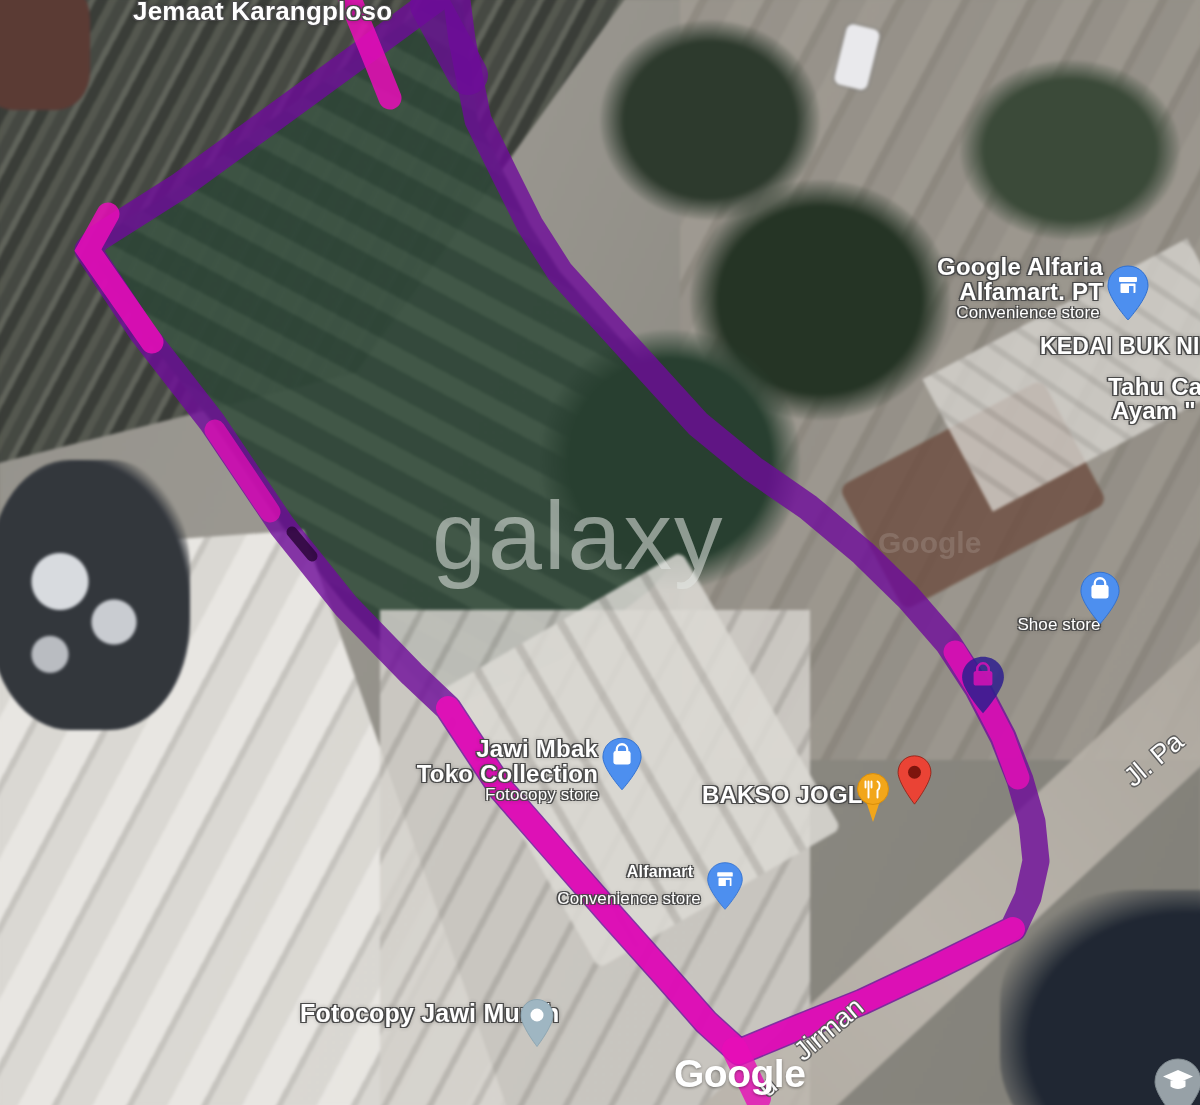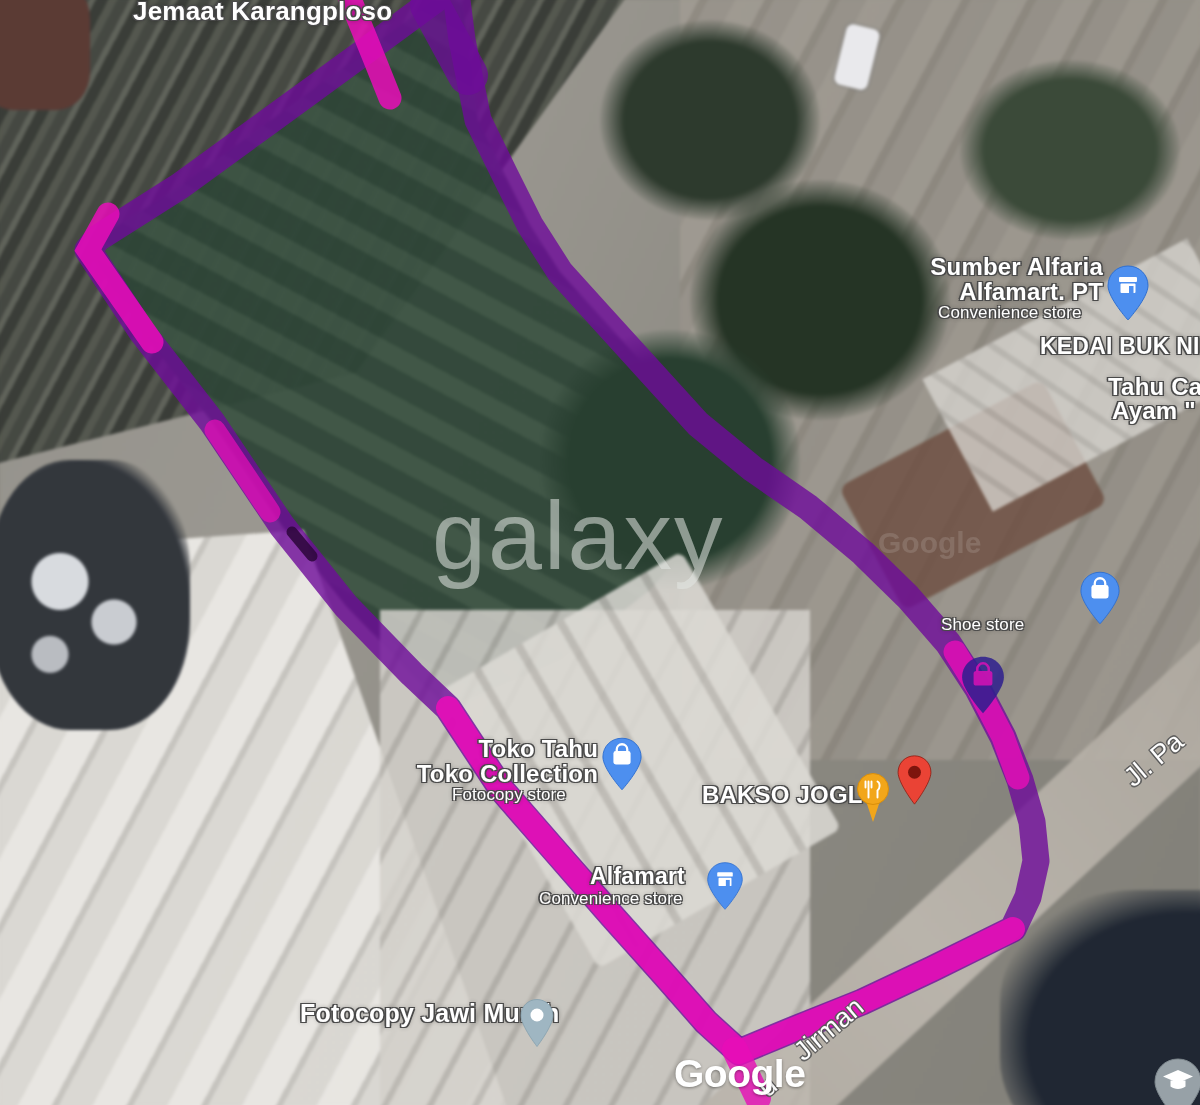--- a/index.html
+++ b/index.html
@@ -45,21 +45,21 @@
                radial-gradient(ellipse at 45% 55%,#33373d 0 70%,rgba(51,55,61,0) 78%);}
   .road{left:610px;top:854px;width:760px;height:92px;transform:rotate(-43deg);opacity:.85;border-radius:8px;
     background:linear-gradient(90deg,#b6b0a6,#c2bcb2 40%,#b0aaa0);}
 
   .boundary{position:absolute;inset:0;}
 
   .lbl{position:absolute;color:#fff;font-weight:700;font-size:24px;line-height:1.05;letter-spacing:.2px;
     text-shadow:-1.4px -1.4px 0 #4a4a4a,1.4px -1.4px 0 #4a4a4a,-1.4px 1.4px 0 #4a4a4a,1.4px 1.4px 0 #4a4a4a,0 0 5px rgba(0,0,0,.45);}
   .sub{font-weight:400;font-size:17px;letter-spacing:.1px;}
   .ra{text-align:right;}
-  .ctr{text-align:left;}
+  .ctr{text-align:center;}
   .nw{white-space:nowrap;}
   .street{position:absolute;color:#fff;font-weight:400;font-size:27px;white-space:nowrap;transform-origin:0 50%;
     text-shadow:-1.2px -1.2px 0 rgba(90,90,90,.9),1.2px -1.2px 0 rgba(90,90,90,.9),-1.2px 1.2px 0 rgba(90,90,90,.9),1.2px 1.2px 0 rgba(90,90,90,.9);}
   .wm-galaxy{position:absolute;left:432px;top:480px;font-size:97px;font-weight:400;
     color:rgba(228,231,228,.55);letter-spacing:2px;text-align:center;}
   .wm-google-faint{position:absolute;left:878px;top:526px;font-size:30px;font-weight:700;
     color:rgba(255,255,255,.13);}
   .google-logo{position:absolute;left:674px;top:1052px;font-size:39px;font-weight:700;color:#fff;
     letter-spacing:-.5px;text-shadow:0 1px 3px rgba(0,0,0,.4);}
   .pin{position:absolute;}
@@ -107,45 +107,45 @@
     <path d="M16.5 16 v-2.2 a5.5 5.5 0 0 1 11 0 V16" stroke="#CF13B4" stroke-width="2.4" fill="none" opacity=".9"></path>
     <rect x="13" y="15.5" width="18" height="14" rx="2.5" fill="#CF13B4" opacity=".9"></rect>
   </svg>
 
   <div class="wm-google-faint">Google</div>
   <div class="wm-galaxy">galaxy</div>
 
   <div class="lbl nw" style="left:133px;top:-2px;font-size:26px;">Jemaat Karangploso</div>
 
   <div class="lbl ra" style="left:903px;top:254px;width:200px;">
-    <span>Sumber Alfaria</span><br>
+    <span>Google Alfaria</span><br>
     <span>Alfamart. PT</span>
   </div>
   <div class="lbl sub ctr" style="left:938px;top:304px;width:180px;">Convenience store</div>
   <svg class="pin" style="left:1106px;top:264px;" width="44" height="58" viewBox="0 0 44 58">
     <path d="M22 2 C10.4 2 2 10.8 2 21.6 C2 34 22 56 22 56 C22 56 42 34 42 21.6 C42 10.8 33.6 2 22 2 Z" fill="#4D8FEF" stroke="#2F6FD0" stroke-width="1"></path>
     <rect x="13" y="13" width="18" height="5" rx="1" fill="#fff"></rect>
     <rect x="14.5" y="19.5" width="15" height="9.5" rx="1" fill="#fff"></rect>
     <rect x="23" y="22" width="4.5" height="7" fill="#4D8FEF"></rect>
   </svg>
 
   <div class="lbl nw" style="left:1040px;top:334px;font-size:23px;">KEDAI BUK NIK</div>
 
   <div class="lbl nw" style="left:1108px;top:374px;">Tahu Cam</div>
   <div class="lbl nw" style="left:1112px;top:398px;">Ayam "</div>
 
-  <div class="lbl sub ctr" style="left:941px;top:616px;width:180px;">Shoe store</div>
+  <div class="lbl sub ctr" style="left:969px;top:616px;width:180px;">Shoe store</div>
   <svg class="pin" style="left:1079px;top:570px;" width="42" height="56" viewBox="0 0 44 58">
     <path d="M22 2 C10.4 2 2 10.8 2 21.6 C2 34 22 56 22 56 C22 56 42 34 42 21.6 C42 10.8 33.6 2 22 2 Z" fill="#4D8FEF" stroke="#2F6FD0" stroke-width="1"></path>
     <path d="M16.5 16 v-2.2 a5.5 5.5 0 0 1 11 0 V16" stroke="#fff" stroke-width="2.4" fill="none"></path>
     <rect x="13" y="15.5" width="18" height="14" rx="2.5" fill="#fff"></rect>
   </svg>
 
   <div class="lbl ra" style="left:398px;top:736px;width:200px;">
-    <span>Toko Tahu</span><br>
+    <span>Jawi Mbak</span><br>
     <span>Toko Collection</span>
   </div>
   <div class="lbl sub ctr" style="left:452px;top:786px;width:180px;">Fotocopy store</div>
   <svg class="pin" style="left:601px;top:736px;" width="42" height="56" viewBox="0 0 44 58">
     <path d="M22 2 C10.4 2 2 10.8 2 21.6 C2 34 22 56 22 56 C22 56 42 34 42 21.6 C42 10.8 33.6 2 22 2 Z" fill="#4D8FEF" stroke="#2F6FD0" stroke-width="1"></path>
     <path d="M16.5 16 v-2.2 a5.5 5.5 0 0 1 11 0 V16" stroke="#fff" stroke-width="2.4" fill="none"></path>
     <rect x="13" y="15.5" width="18" height="14" rx="2.5" fill="#fff"></rect>
   </svg>
 
   <div class="lbl nw" style="left:702px;top:782px;">BAKSO JOGLO</div>
@@ -153,21 +153,21 @@
     <path d="M11 29 L25 29 L18 50 Z" fill="#F2A61A"></path>
     <circle cx="18" cy="17" r="15.5" fill="#F2A61A" stroke="#D98E0B" stroke-width="1"></circle>
     <path d="M10.5 9.5 v6 M13.5 9.5 v6 M16.5 9.5 v6 M13.5 13 v12.5" stroke="#fff" stroke-width="1.9" stroke-linecap="round" fill="none"></path>
     <path d="M22.5 9.5 c2.8 1.2 2.8 7 0 9 v7" stroke="#fff" stroke-width="1.9" stroke-linecap="round" fill="none"></path>
   </svg>
   <svg class="pin" style="left:896px;top:754px;" width="37" height="52" viewBox="0 0 36 50">
     <path d="M18 1.5 C9 1.5 2 8.6 2 17.5 C2 28 18 48.5 18 48.5 C18 48.5 34 28 34 17.5 C34 8.6 27 1.5 18 1.5 Z" fill="#EA4335" stroke="#8C1D12" stroke-width=".8"></path>
     <circle cx="18" cy="17.5" r="6.3" fill="#7E150D"></circle>
   </svg>
 
-  <div class="lbl ctr" style="left:590px;top:864px;width:140px;font-size:23px;">Alfamart</div>
+  <div class="lbl ctr" style="left:590px;top:864px;width:140px;font-size:16px;">Alfamart</div>
   <div class="lbl sub ctr" style="left:539px;top:890px;width:180px;">Convenience store</div>
   <svg class="pin" style="left:706px;top:860px;" width="38" height="52" viewBox="0 0 44 58">
     <path d="M22 2 C10.4 2 2 10.8 2 21.6 C2 34 22 56 22 56 C22 56 42 34 42 21.6 C42 10.8 33.6 2 22 2 Z" fill="#4D8FEF" stroke="#2F6FD0" stroke-width="1"></path>
     <rect x="13" y="13" width="18" height="5" rx="1" fill="#fff"></rect>
     <rect x="14.5" y="19.5" width="15" height="9.5" rx="1" fill="#fff"></rect>
     <rect x="23" y="22" width="4.5" height="7" fill="#4D8FEF"></rect>
   </svg>
 
   <div class="lbl nw" style="left:300px;top:1000px;font-size:25px;">Fotocopy Jawi Murah</div>
   <svg class="pin" style="left:519px;top:998px;" width="36" height="50" viewBox="0 0 36 50">

